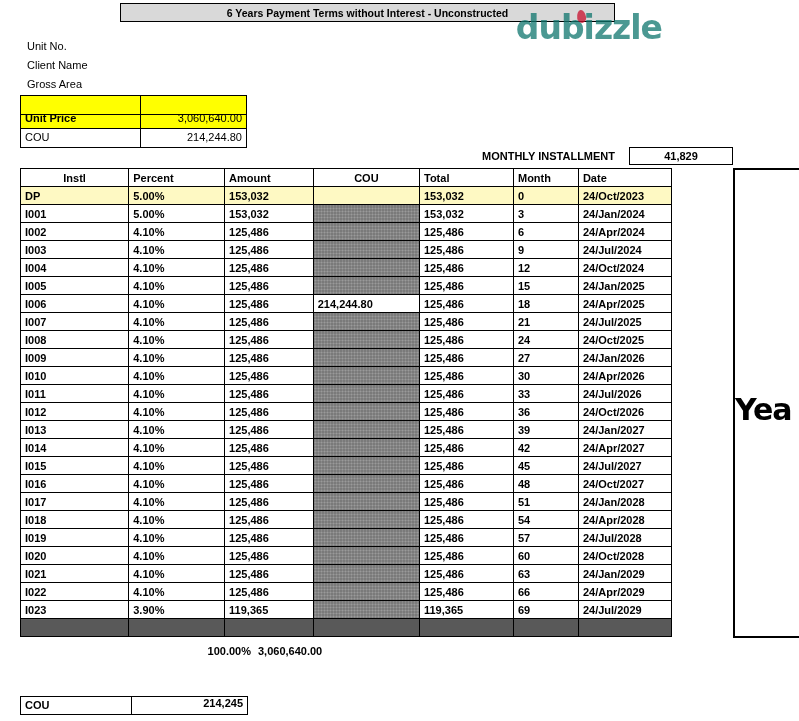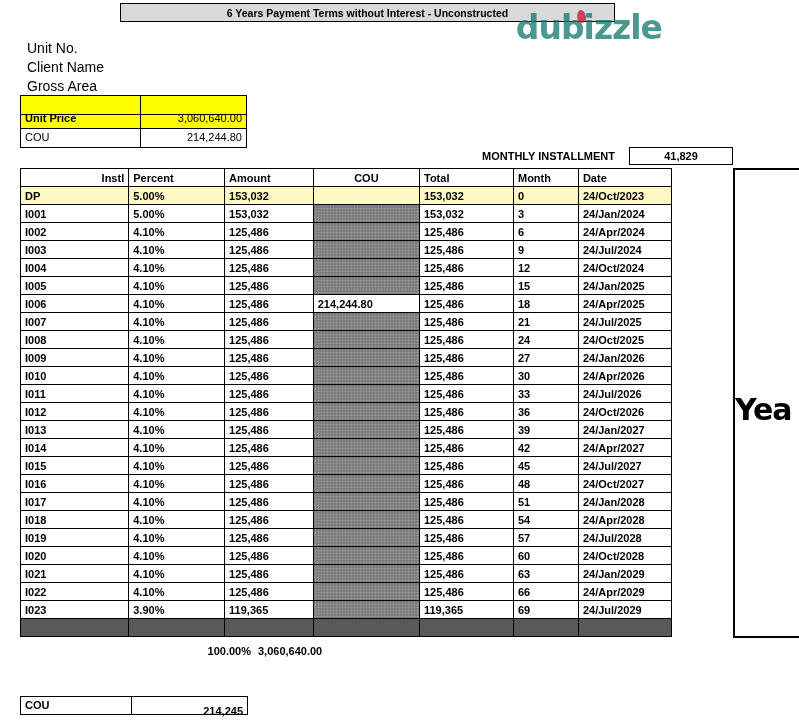--- a/index.html
+++ b/index.html
@@ -32,21 +32,21 @@
     opacity:.75;
   }
   .wm-flame{
     position:absolute;left:61px;top:2px;width:9px;height:13px;
     background:#c8102e;
     border-radius:50% 50% 50% 50% / 60% 60% 40% 40%;
     transform:rotate(-8deg);
   }
 
   
-  .lbl{position:absolute;font-size:14px;}
+  .lbl{position:absolute;font-size:11px;}
 
   
   .box{position:absolute;border:1px solid #000;box-sizing:border-box;}
   .cellpad{padding:16px 4px;box-sizing:border-box;}
   .yellow{background:#ffff00;}
   .right{text-align:right;}
   .bold{font-weight:bold;}
 
   
   .mi-label{position:absolute;left:482px;top:150px;font-size:11px;font-weight:bold;}
@@ -74,21 +74,21 @@
     font-weight:bold;
   }
   .c-instl{width:115px;text-align:left;}
   .c-percent{width:100px;text-align:right;}
   .c-amount{width:92px;text-align:right;}
   .c-cou{width:110px;text-align:right;}
   .c-total{width:98px;text-align:right;}
   .c-month{width:67px;text-align:right;}
   .c-date{width:95px;text-align:right;}
 
-  thead td{text-align:right;}
+  thead td{text-align:center;}
   thead td.h-cou,thead td.h-total,thead td.h-month,thead td.h-date,
   thead td.h-percent,thead td.h-amount{text-align:left;}
   thead td.h-cou{text-align:center;}
 
   tr.row-dp td{background:#fef9c3;}
   td.hatch{
     background-color:#9a9a9a;
     background-image:
       repeating-linear-gradient(0deg, rgba(0,0,0,.22) 0 1px, transparent 1px 3px),
       repeating-linear-gradient(90deg, rgba(0,0,0,.22) 0 1px, transparent 1px 3px);
@@ -118,21 +118,21 @@
   }
   .yea-box{
     position:absolute;left:733px;top:168px;width:70px;height:470px;
     border-left:2px solid #000;border-top:2px solid #000;border-bottom:2px solid #000;
     box-sizing:border-box;
   }
 
   
   .bot-row{position:absolute;left:20px;top:696px;width:228px;height:19px;}
   .bot-left{position:absolute;left:0;top:0;width:112px;height:19px;border:1px solid #000;box-sizing:border-box;font-weight:bold;padding:2px 4px;}
-  .bot-right{position:absolute;left:111px;top:0;width:117px;height:19px;border:1px solid #000;box-sizing:border-box;font-weight:bold;padding:8px 4px;text-align:right;}
+  .bot-right{position:absolute;left:111px;top:0;width:117px;height:19px;border:1px solid #000;box-sizing:border-box;font-weight:bold;padding:0 4px;text-align:right;}
 </style>
 </head>
 <body>
 
 <div class="sheet">
 
   <div class="title-bar">6 Years  Payment Terms without Interest - Unconstructed</div>
 
   <div class="watermark">
     <span>dubizzle</span>

